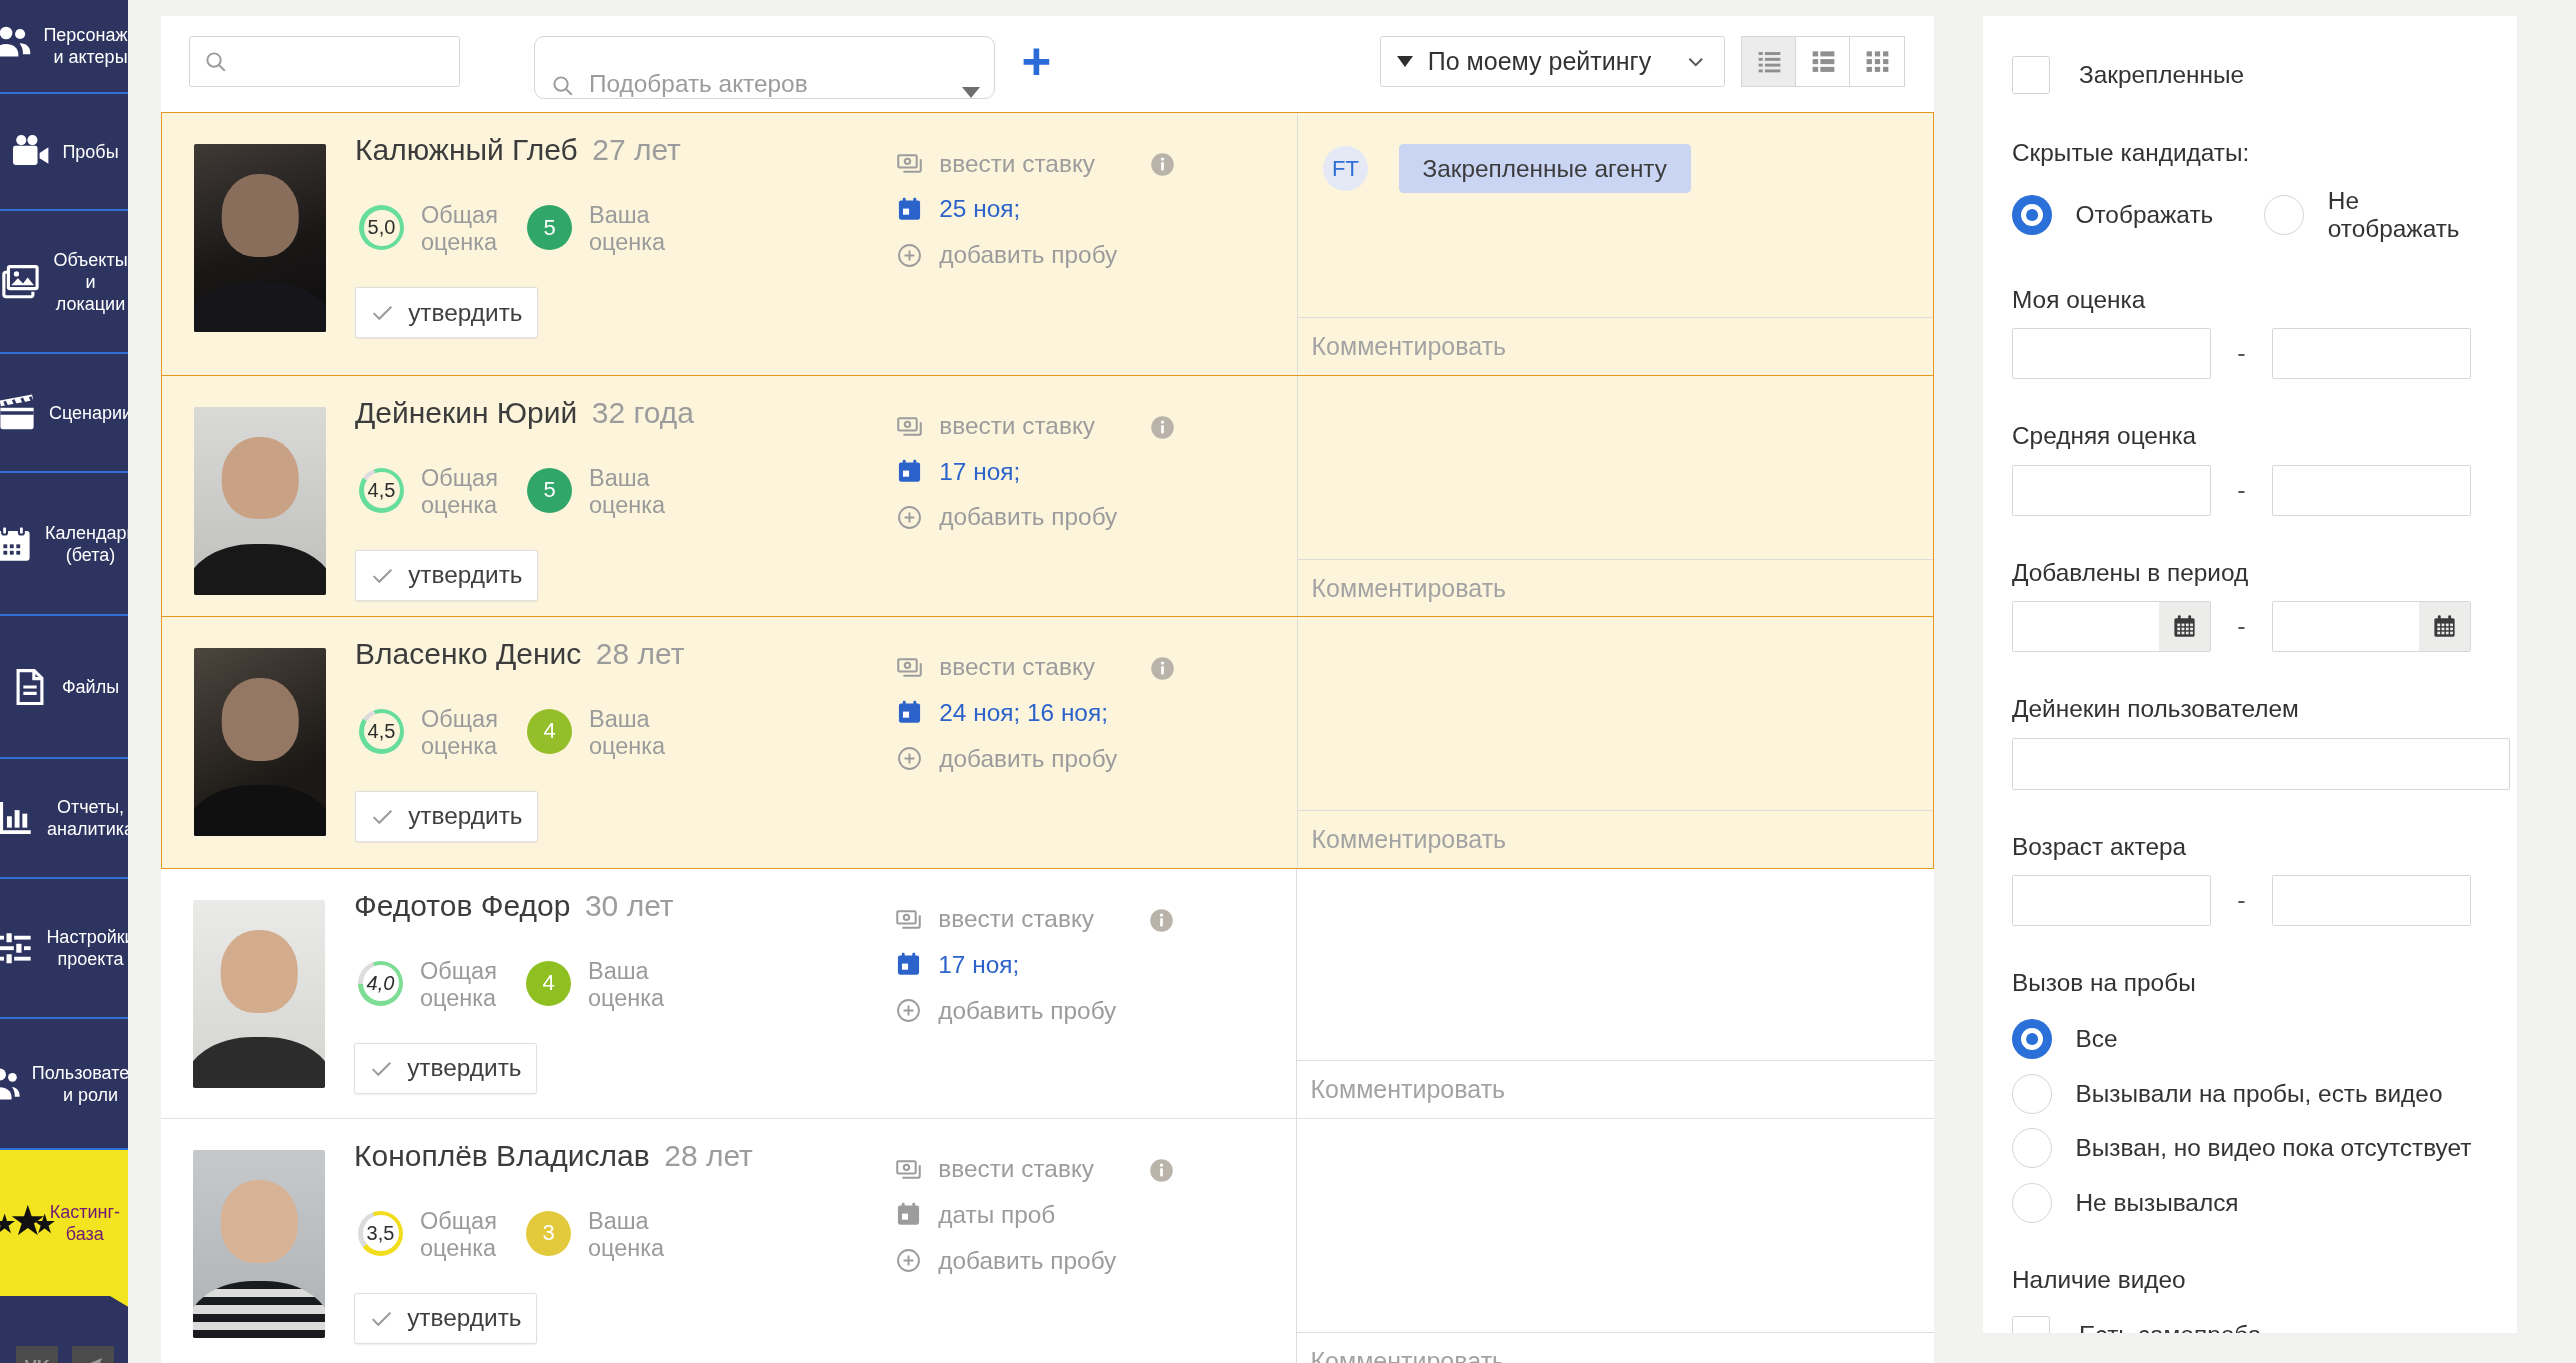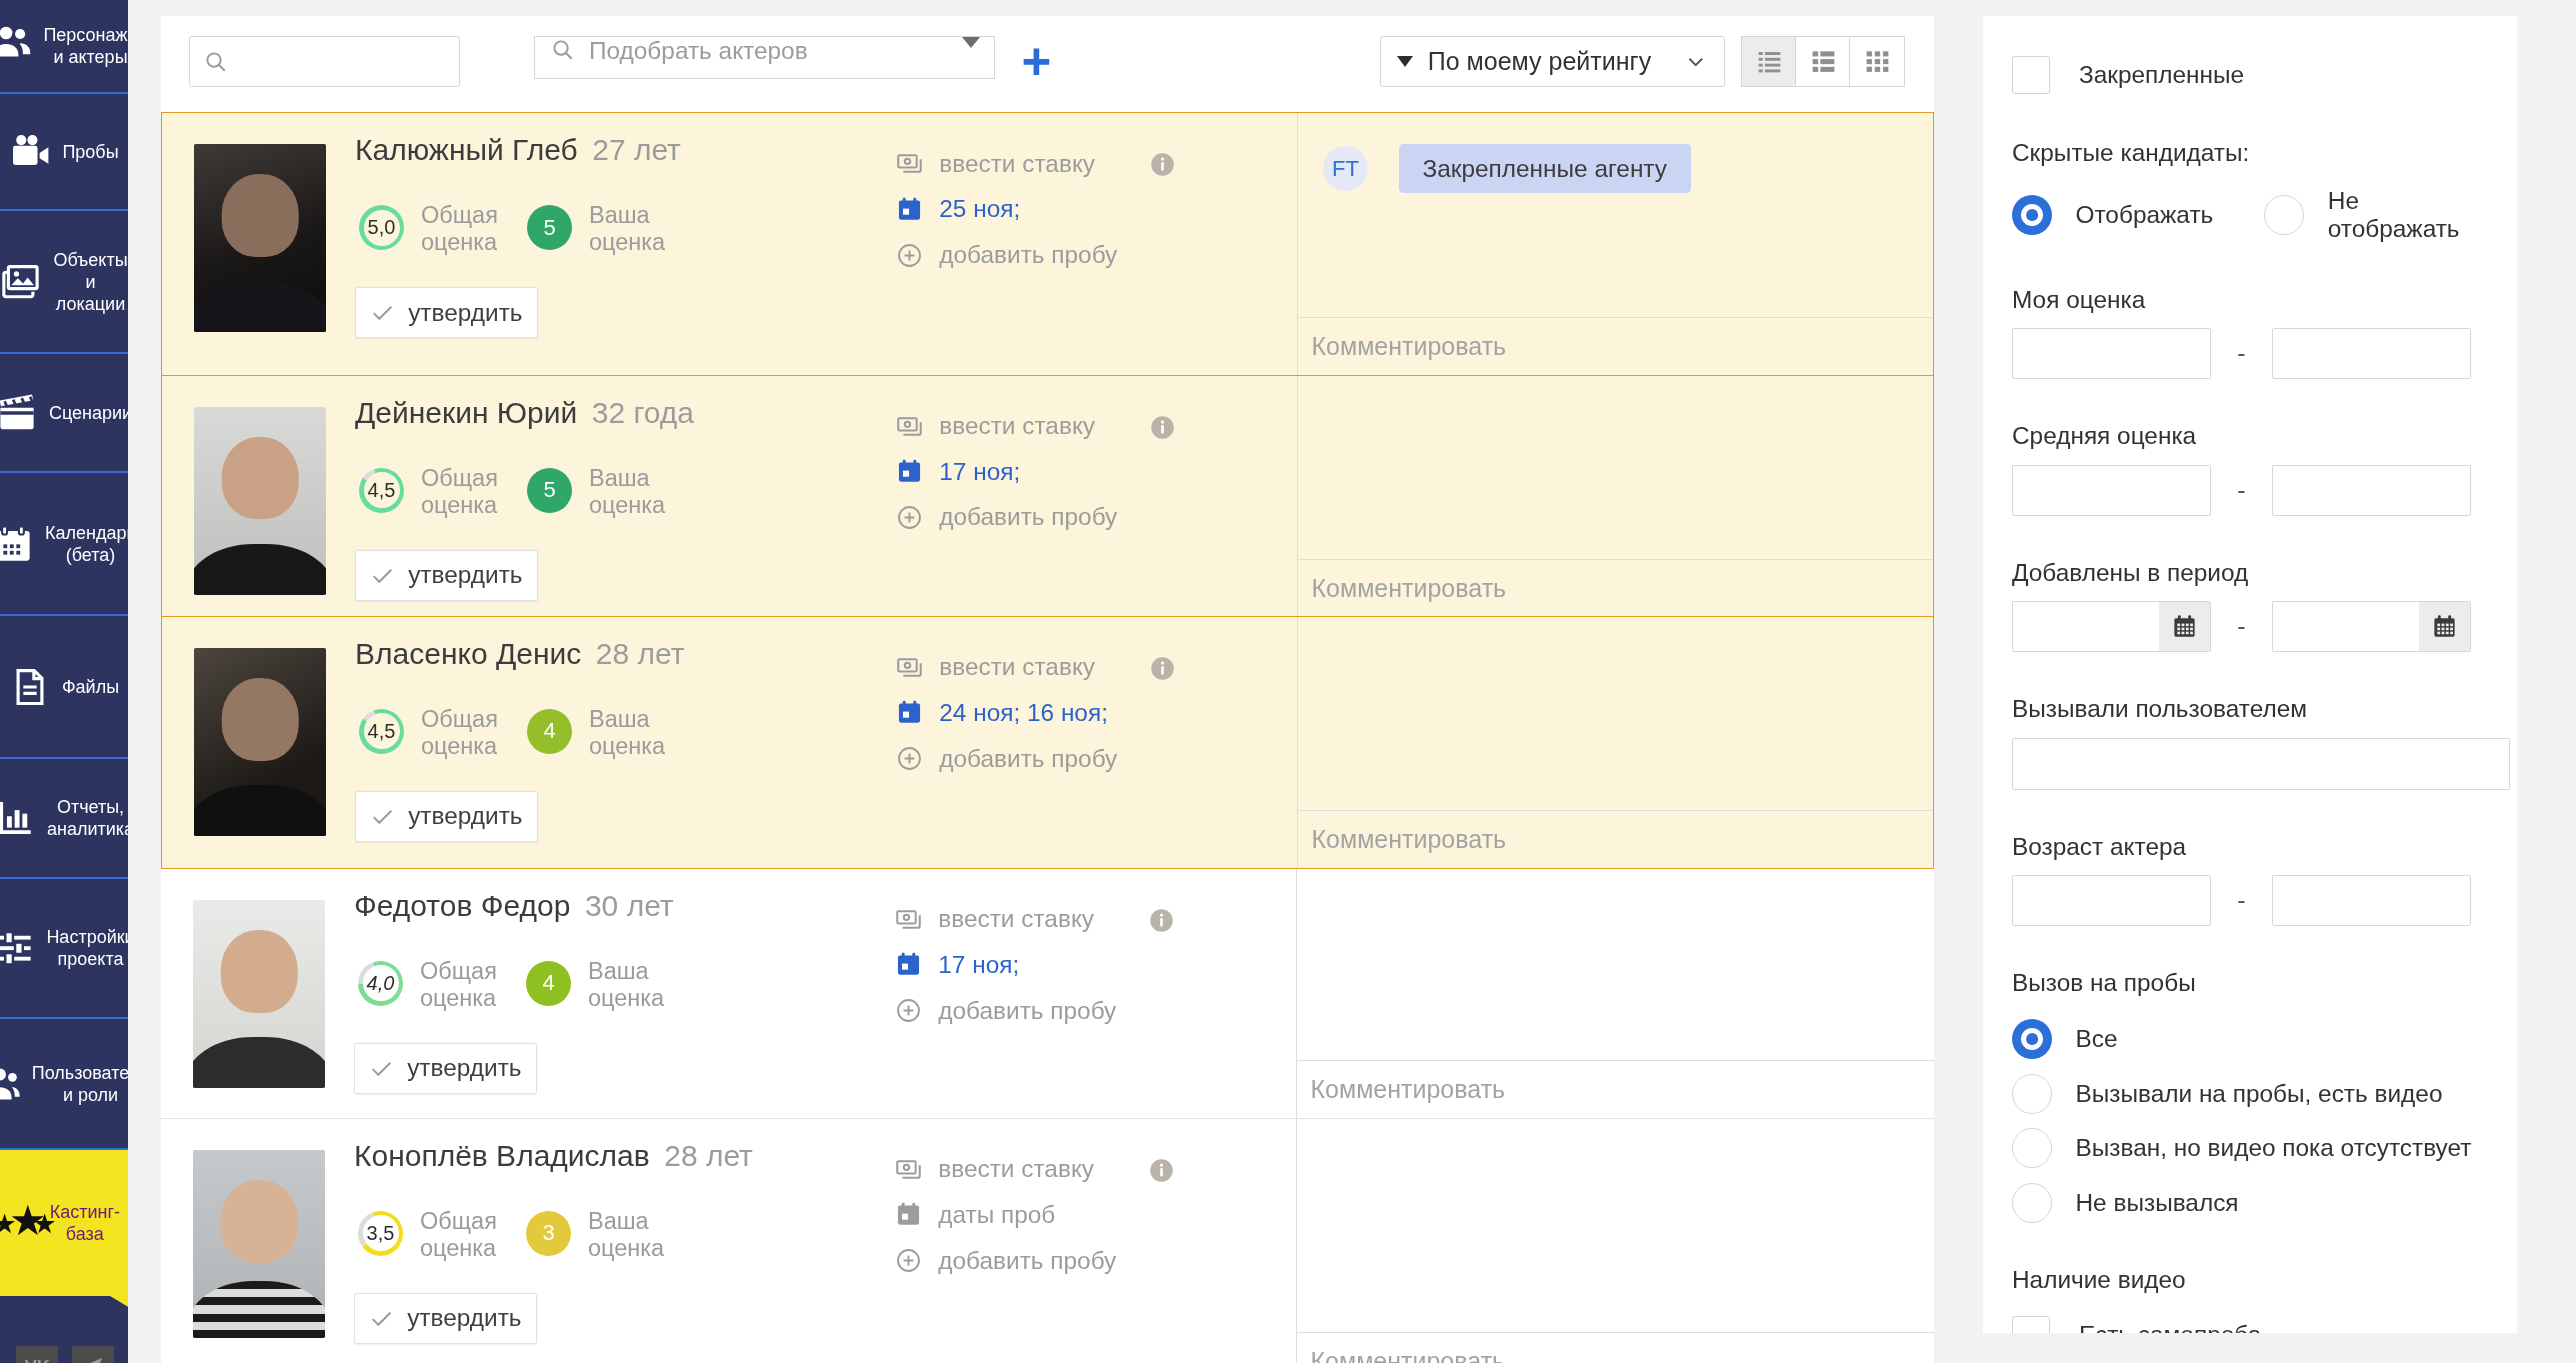--- a/index.html
+++ b/index.html
@@ -65,23 +65,23 @@
   
   .toolbar { position:relative; height:96px; }
   .search-box {
     position:absolute; left:28px; top:20px; width:271px; height:51px;
     border:1.8px solid #d6d6d6; border-radius:2.7px; background:#fff;
     display:flex; align-items:center; padding:0 12.7px; gap:9px;
   }
   .search-box .sicon { width:25px; height:25px; color:#9c9c9c; flex:none; }
   .search-box input { border:none; outline:none; width:100%; font-size:23.5px; font-family:inherit; }
   .actor-box {
-    position:absolute; left:373px; top:20px; width:461px; height:43px;
-    border:1.8px solid #d6d6d6; border-radius:0; background:#fff;
-    display:flex; align-items:flex-start; padding:0 14.5px; gap:14.5px;
+    position:absolute; left:373px; top:20px; width:461px; height:63px;
+    border:1.8px solid #d6d6d6; border-radius:10px; background:#fff;
+    display:flex; align-items:flex-end; padding:0 14.5px; gap:14.5px;
   }
   .actor-box .sicon { width:25px; height:25px; color:#9c9c9c; flex:none; }
   .actor-box input { border:none; outline:none; width:100%; font-size:24.4px; font-family:inherit; color:#444; }
   .actor-box input::placeholder { color:#9c9c9c; }
   .caret { width:0; height:0; border-left:9px solid transparent; border-right:9px solid transparent; border-top:11.8px solid #6e6e6e; flex:none; }
   .add-btn {
     position:absolute; left:852px; top:22px; width:47px; height:47px;
     color:#2b6cd9; font-size:51px; font-weight:bold; line-height:42px;
     text-align:center; cursor:pointer; background:none; border:none; font-family:inherit;
   }
@@ -840,21 +840,21 @@
               <rect x="5.6" y="16.6" width="2.5" height="2.3"></rect>
               <rect x="9.4" y="16.6" width="2.5" height="2.3"></rect>
               <rect x="13.2" y="16.6" width="2.5" height="2.3"></rect>
               <rect x="17" y="16.6" width="2.5" height="2.3"></rect>
             </g>
           </svg>
         </span>
     </div>
   </div>
 
-  <div class="f-section">Вызывали пользователем</div>
+  <div class="f-section">Дейнекин пользователем</div>
   <input class="f-input wide" style="">
 
   <div class="f-section">Возраст актера</div>
   <div class="range">
     <input class="f-input" style="">
     <span class="dash">-</span>
     <input class="f-input" style="">
   </div>
 
   <div class="f-section">Вызов на пробы</div>

